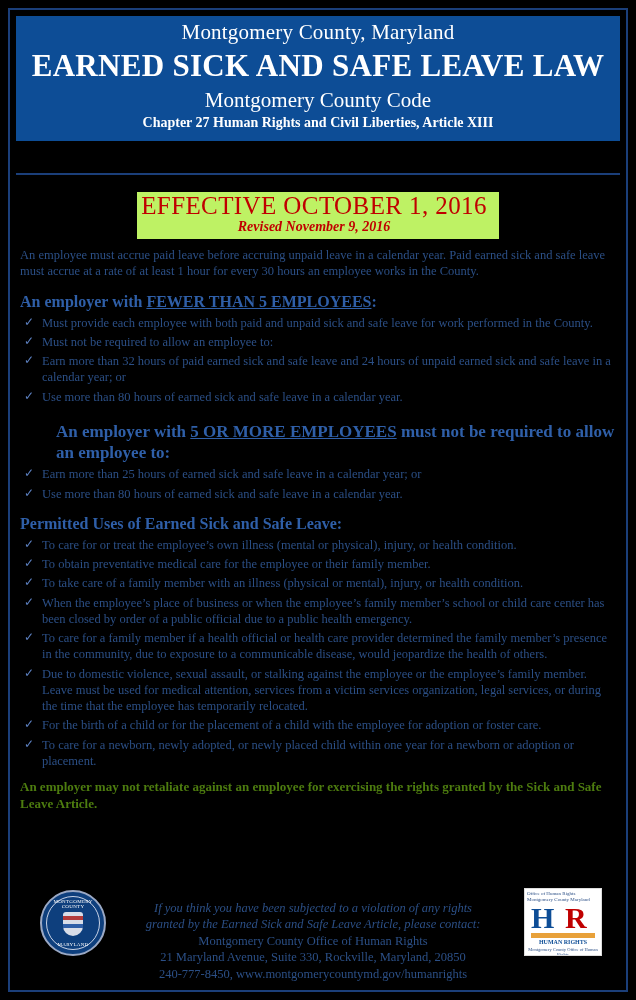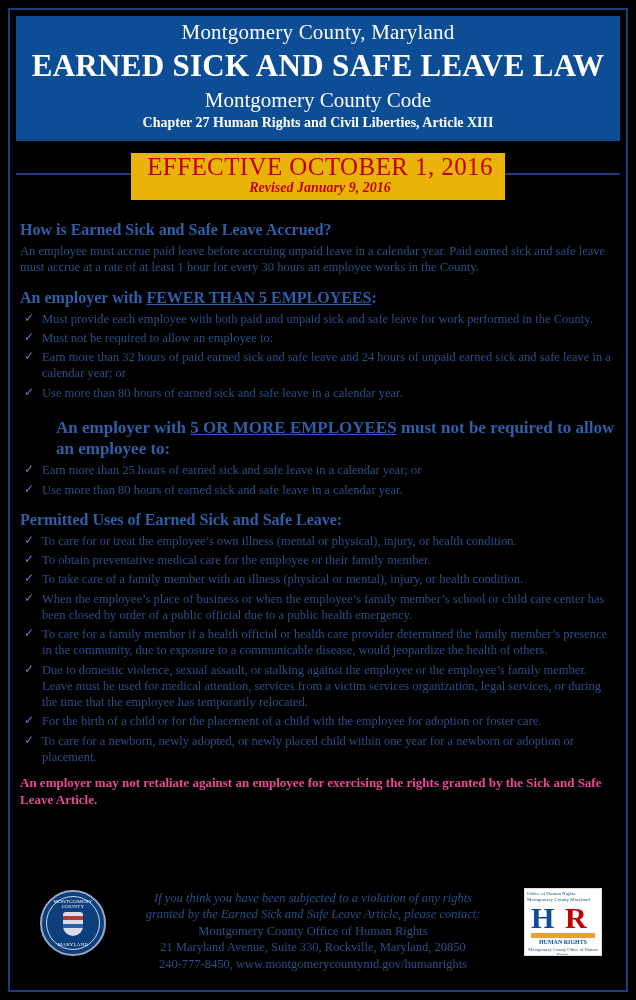--- a/index.html
+++ b/index.html
@@ -75,22 +75,23 @@
     position: absolute;
     top: 20px;
     left: 0;
     right: 0;
     height: 2px;
     background: #1b3f7a;
   }
   .effective-box {
     position: relative;
     display: inline-block;
-    background: #eab308;
-    padding: 1px 12px 3px 16px;
+    background: #bef264;
+    padding: 1px 12px 3px 4px;
+    margin-top: 39px;
   }
   .effective-title {
     color: #c00000;
     font-size: 25px;
     letter-spacing: 0.4px;
     line-height: 1.05;
   }
   .effective-sub {
     color: #c00000;
     font-size: 14px;
@@ -137,39 +138,39 @@
     margin-bottom: 3px;
   }
   ul.checks li .tick {
     position: absolute;
     left: 4px;
     top: 0;
     color: #5b7fbf;
     font-size: 12px;
   }
   p.closing {
-    color: #ec4899;
+    color: #4d7c0f;
     font-size: 13px;
     font-weight: bold;
     line-height: 1.3;
     margin: 10px 0 0 0;
   }
   
   .footer {
     position: absolute;
     left: 16px;
     right: 16px;
     bottom: 14px;
     height: 82px;
   }
   .footer-center {
     position: absolute;
     left: 90px;
     right: 100px;
-    top: 2px;
+    top: 12px;
     text-align: center;
     color: #2b4f86;
   }
   .footer-center .italic {
     font-style: italic;
     font-size: 12.5px;
     line-height: 1.3;
   }
   .footer-center .norm {
     font-size: 12.5px;
@@ -300,27 +301,26 @@
       <div class="line1">Montgomery County, Maryland</div>
       <div class="line2">EARNED SICK AND SAFE LEAVE LAW</div>
       <div class="line3">Montgomery County Code</div>
       <div class="line4">Chapter 27 Human Rights and Civil Liberties, Article XIII</div>
     </div>
 
     <div class="effective-wrap">
       <div class="effective-rule"></div>
       <div class="effective-box">
         <div class="effective-title">EFFECTIVE OCTOBER 1, 2016</div>
-        <div class="effective-sub">Revised January 9, 2016</div>
+        <div class="effective-sub">Revised November 9, 2016</div>
       </div>
     </div>
 
     <div class="content">
 
-      <h2 class="section">How is Earned Sick and Safe Leave Accrued?</h2>
       <p class="para">An employee must accrue paid leave before accruing unpaid leave in a calendar year. Paid earned sick and safe leave must accrue at a rate of at least 1 hour for every 30 hours an employee works in the County.</p>
 
       <h2 class="section">
         <span>An employer with </span><u>FEWER THAN 5 EMPLOYEES</u><span>:</span>
       </h2>
       <ul class="checks">
         <li><span class="tick">✓</span><span>Must provide each employee with both paid and unpaid sick and safe leave for work performed in the County.</span></li>
         <li><span class="tick">✓</span><span>Must not be required to allow an employee to:</span></li>
         <li><span class="tick">✓</span><span>Earn more than 32 hours of paid earned sick and safe leave and 24 hours of unpaid earned sick and safe leave in a calendar year; or</span></li>
         <li><span class="tick">✓</span><span>Use more than 80 hours of earned sick and safe leave in a calendar year.</span></li>

